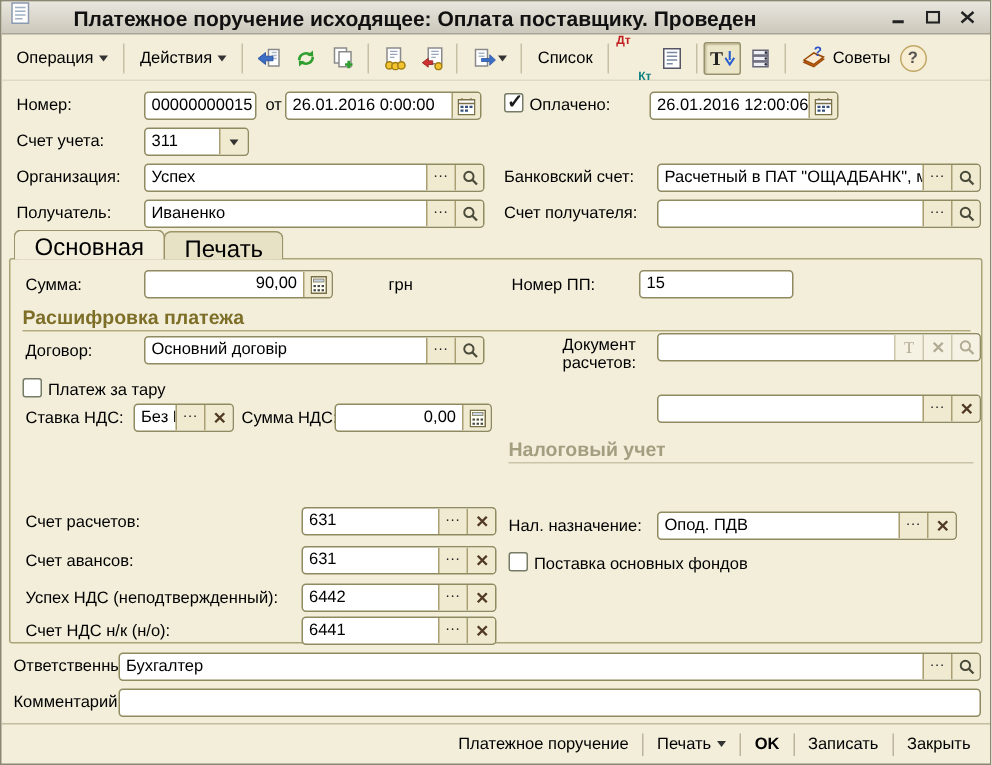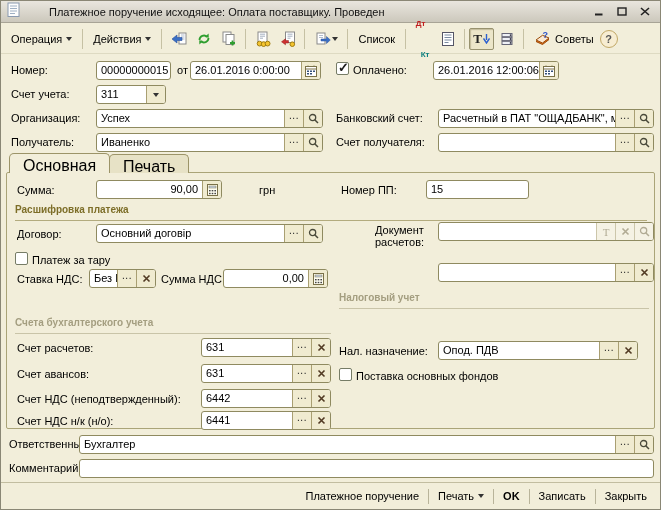--- a/index.html
+++ b/index.html
@@ -4,32 +4,32 @@
 <style>
   * { margin:0; padding:0; box-sizing:border-box; }
   html,body { width:661px; height:510px; }
   body { font-family:"Liberation Sans", sans-serif; background:#fff; }
   .window { position:relative; width:661px; height:510px; background:#f2eeda; border:1px solid #8a8775; overflow:hidden; }
 
   
   .titlebar { position:absolute; left:0; top:0; width:659px; height:22px;
     background:linear-gradient(#e9e6de,#ccc8bc); border-bottom:1px solid #a8a496;
     display:flex; align-items:center; padding:0 6px; gap:5px; }
-  .title { flex:1; font-size:11px; font-weight:normal; color:#111; white-space:nowrap; overflow:hidden;padding-left:24px; }
+  .title { flex:1; font-size:14px; font-weight:bold; color:#111; white-space:nowrap; overflow:hidden;padding-left:24px; }
   .winbtn { width:18px; height:15px; display:flex; align-items:center; justify-content:center; cursor:default; }
 
   
   .toolbar { position:absolute; left:0; top:23px; width:659px; height:30px;
     display:flex; align-items:center; padding:0 4px; border-bottom:1px solid #dedac2; }
   .tbtn { height:22px; display:flex; align-items:center; gap:4px; padding:0 6px; font-size:11px; color:#000; }
   .ibtn { width:25px; height:22px; display:flex; align-items:center; justify-content:center; gap:1px; position:relative; }
   .ibtn.pressed { background:#ece6c9; border:1px solid #98926e; border-radius:2px; box-shadow:inset 1px 1px 1px rgba(120,110,70,.35); }
   .sep { width:1px; height:20px; background:#c6c1a4; margin:0 4px; flex:none; }
   .tri { width:0; height:0; border-left:3.5px solid transparent; border-right:3.5px solid transparent; border-top:4.5px solid #333; }
-  .dtkt { display:flex; flex-direction:column; font-size:8px; font-weight:bold; line-height:7px; }
+  .dtkt { display:flex; flex-direction:row; font-size:8px; font-weight:bold; line-height:7px; }
   .dtkt .dt { color:#c02020; }
   .dtkt .kt { color:#0e8080; margin-left:5px;margin-top:24px; }
   .filterT { font-family:"Liberation Serif", serif; font-size:13px; font-weight:bold; color:#222; line-height:12px; }
   .helprnd { width:18px; height:18px; border-radius:50%; background:#f7edd2; border:1px solid #c2a866;
     display:flex; align-items:center; justify-content:center; font-size:11px; font-weight:bold; color:#555; }
   .helprnd::after { content:"?"; }
 
   
   .lbl { position:absolute; font-size:11px; color:#000; white-space:nowrap; }
   .lbl.wrap { white-space:normal; line-height:12px;margin-left:36px; }
@@ -44,21 +44,21 @@
   .fbtn.disabled { background:#f5f2e4; border-left-color:#ccc6aa; }
   .fbtn.disabled::after { color:#b1ab94; }
   .fbtn.tT { font-family:"Liberation Serif",serif; font-size:11px; color:#aaa490; }
   .fbtn.tT::after { content:"T"; }
 
   
   .cb { position:absolute; width:13px; height:13px; background:#fff; border:1px solid #767c66; border-radius:2px; }
   .cb.on::after { content:"✓"; position:absolute; top:-3px; left:1px; font-size:13px; font-weight:bold; color:#1c1c1c; }
 
   
-  .sec { position:absolute; font-size:10px; font-weight:bold; color:#7d6e28;
+  .sec { position:absolute; font-size:13px; font-weight:bold; color:#7d6e28;
     border-bottom:1px solid #b3ab7e; padding-bottom:2px; height:17px; white-space:nowrap; }
   .sec.dis { color:#a49e80; border-bottom-color:#c9c4a8; }
 
   
   .panel { position:absolute; left:5px; top:171px; width:649px; height:257px; border:1px solid #aaa478; border-radius:2px; }
   .tab { position:absolute; height:19px; top:153px; padding:3px 13px 0; font-size:16px;
     background:#e7e2c6; border:1px solid #9c9468; border-bottom:none; border-radius:5px 5px 0 0; }
   .tab.active { top:152px; height:20px; background:#f2eeda; z-index:3; }
 
   
@@ -395,23 +395,20 @@
     <div class="fbtn">
       <svg width="9" height="9">
           <path d="M1.5 1.5 L7.5 7.5 M7.5 1.5 L1.5 7.5" stroke="#513a23" stroke-width="1.6"></path>
         </svg>
     </div>
   </div>
 
   <div class="sec dis" style="left:338px;top:291px;width:310px">
     <span>Налоговый учет</span>
   </div>
-  <div class="sec dis" style="left:14px;top:316px;width:316px">
-    <span>Счета бухгалтерского учета</span>
-  </div>
 
   <div class="lbl" style="left:16px;top:341px">Счет расчетов:</div>
   <div class="fld" style="left:200px;top:337px;width:130px">
     <div class="txt">631</div>
     <div class="fbtn dots"></div>
     <div class="fbtn">
       <svg width="9" height="9">
           <path d="M1.5 1.5 L7.5 7.5 M7.5 1.5 L1.5 7.5" stroke="#513a23" stroke-width="1.6"></path>
         </svg>
     </div>
@@ -433,21 +430,21 @@
     <div class="fbtn dots"></div>
     <div class="fbtn">
       <svg width="9" height="9">
           <path d="M1.5 1.5 L7.5 7.5 M7.5 1.5 L1.5 7.5" stroke="#513a23" stroke-width="1.6"></path>
         </svg>
     </div>
   </div>
   <div class="cb" style="left:338px;top:367px"></div>
   <div class="lbl" style="left:355px;top:369px">Поставка основных фондов</div>
 
-  <div class="lbl" style="left:16px;top:392px">Счет НДС (неподтвержденный):</div>
+  <div class="lbl" style="left:16px;top:392px">Успех НДС (неподтвержденный):</div>
   <div class="fld" style="left:200px;top:388px;width:130px">
     <div class="txt">6442</div>
     <div class="fbtn dots"></div>
     <div class="fbtn">
       <svg width="9" height="9">
           <path d="M1.5 1.5 L7.5 7.5 M7.5 1.5 L1.5 7.5" stroke="#513a23" stroke-width="1.6"></path>
         </svg>
     </div>
   </div>
 

